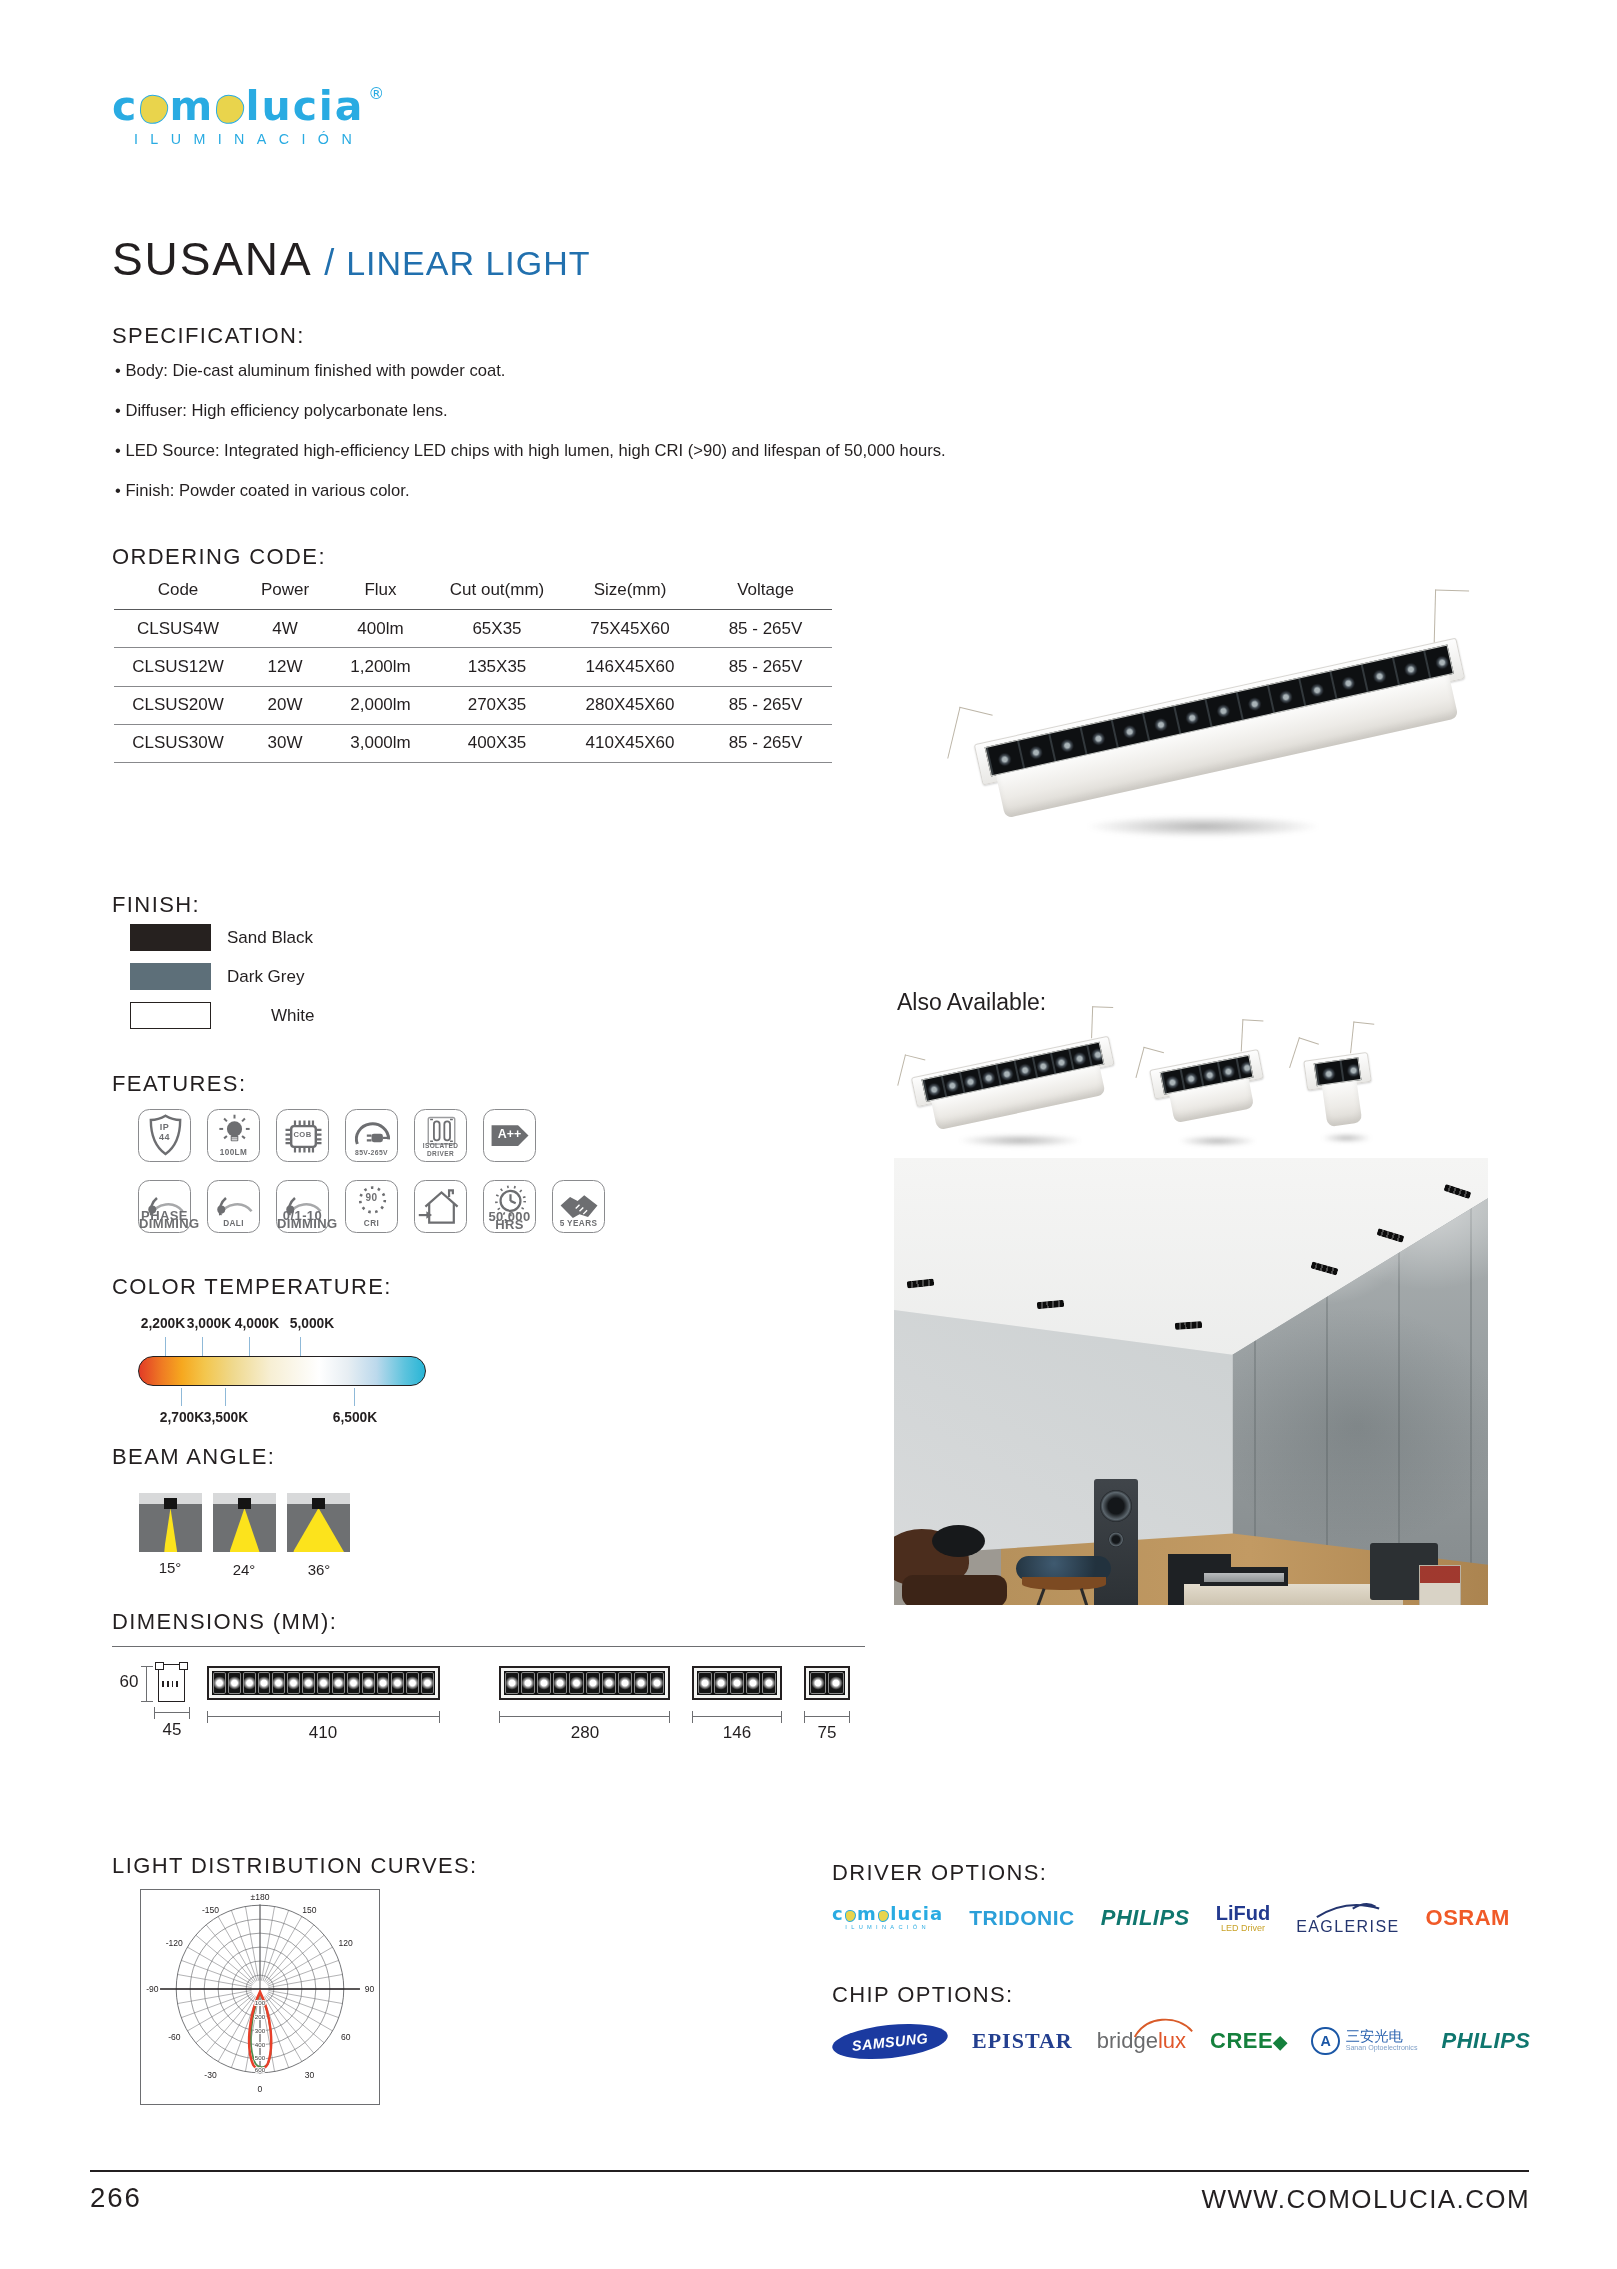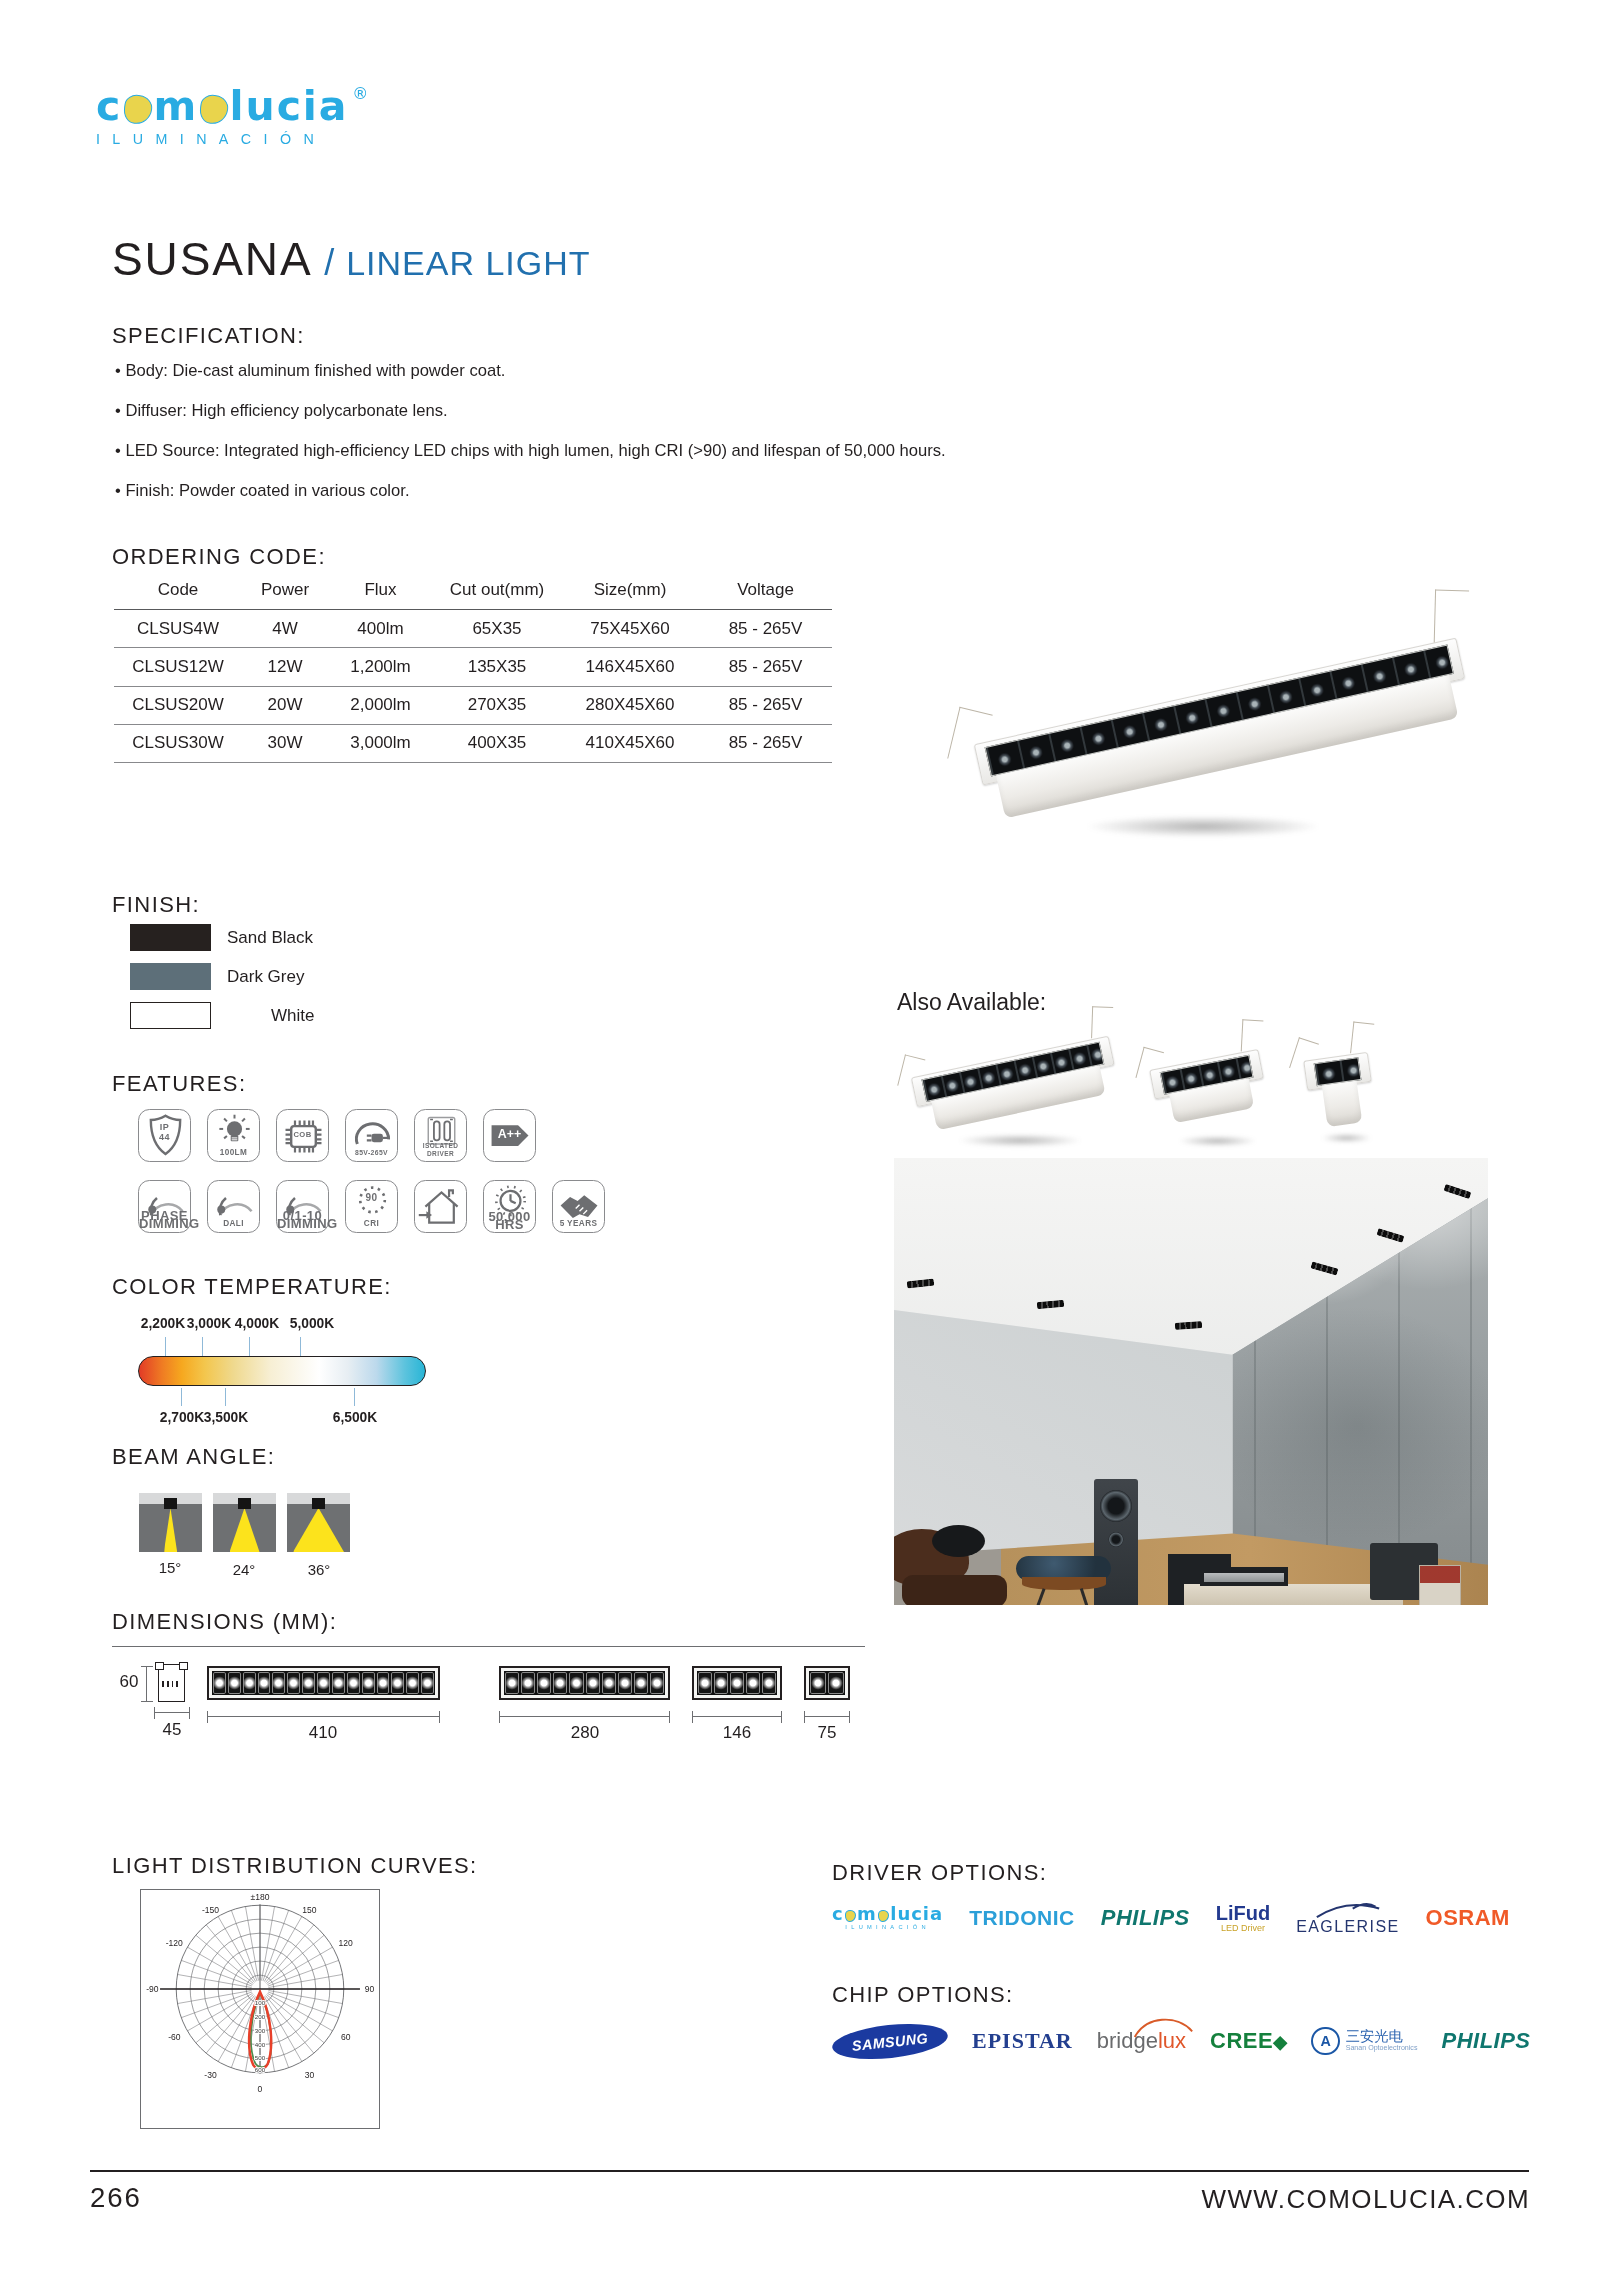--- a/index.html
+++ b/index.html
@@ -5,21 +5,21 @@
   * { margin:0; padding:0; box-sizing:border-box; }
   html,body { background:#888; }
   .page {
     position:relative; width:1618px; height:2269px; margin:0 auto;
     background:#ffffff; overflow:hidden;
     font-family:"Liberation Sans", sans-serif; color:#231f20;
   }
   
   .h-tech { position:absolute; font-size:22px; letter-spacing:1.4px; color:#231f20; font-weight:400; }
   
-  .logo { position:absolute; left:96px; top:86px; }
+  .logo { position:absolute; left:112px; top:86px;text-align:center; }
   .logo-word { color:#29abe2; font-size:41px; font-weight:700; letter-spacing:1.9px; line-height:1; font-family:"DejaVu Sans", sans-serif; }
   .logo-word .blob { display:inline-block; width:27.6px; height:28.5px; background:#e9d44c; border:1.9px solid #29abe2;
     border-radius:48% 52% 58% 42% / 40% 46% 60% 54%; vertical-align:-3.8px; margin:0 1.9px; transform:rotate(8deg); }
   .logo-reg { font-size:16px; vertical-align:21px; font-weight:400; margin-left:3.8px; }
   .logo-sub { color:#29abe2; font-size:14.3px; letter-spacing:12.4px; margin-top:3.8px; font-weight:400; }
   
   .title { position:absolute; left:112px; top:232px; white-space:nowrap; }
   .title .t-main { font-size:46px; letter-spacing:1.9px; color:#231f20; }
   .title .t-sep  { font-size:36px; color:#2170ae; margin:0 7.6px; }
   .title .t-sub  { font-size:34px; color:#2170ae; letter-spacing:1px; }
@@ -94,21 +94,21 @@
   .dim-cell { flex:1; margin:1px; border:1px solid #8a8a8a; border-radius:1.9px;
     background:radial-gradient(circle, #ffffff 0 2.9px, #9a9a9a 4.3px, #141414 6.7px); }
   .dline { position:absolute; height:0; border-top:1.1px solid #6d6e71; }
   .dline::before,.dline::after { content:""; position:absolute; top:-5.7px; width:1.1px; height:11.4px; background:#6d6e71; }
   .dline::before { left:0; } .dline::after { right:0; }
   .dline-v { position:absolute; width:0; border-left:1.1px solid #6d6e71; }
   .dline-v::before,.dline-v::after { content:""; position:absolute; left:-5.7px; width:11.4px; height:1.1px; background:#6d6e71; }
   .dline-v::before { top:0; } .dline-v::after { bottom:0; }
   .dim-num { position:absolute; font-size:17px; transform:translateX(-50%); white-space:nowrap; }
   
-  .polar-box { position:absolute; left:140px; top:1889px; width:240px; height:240px; border:1px solid #6d6e71; background:#fff; }
+  .polar-box { position:absolute; left:140px; top:1889px; width:240px; height:216px; border:1px solid #6d6e71; background:#fff; }
   .pg-circle { fill:none; stroke:#6d6e71; stroke-width:.7; }
   .pg-outer { stroke-width:1; }
   .pg-spoke { stroke:#6d6e71; stroke-width:.55; }
   .pax-h { stroke:#231f20; stroke-width:1.6; }
   .pax-v { stroke:#58595b; stroke-width:1; }
   .p-anglab { font-size:9px; fill:#231f20; text-anchor:middle; font-family:"Liberation Sans",sans-serif; }
   .p-radlab { font-size:6.5px; fill:#3a3a3a; text-anchor:middle; paint-order:stroke; stroke:#ffffff; stroke-width:2px; font-family:"Liberation Sans",sans-serif; }
   .lobe-green { fill:none; stroke:#4c8b4c; stroke-width:1.8; }
   .lobe-red { fill:none; stroke:#e8402a; stroke-width:2.6; }
   

